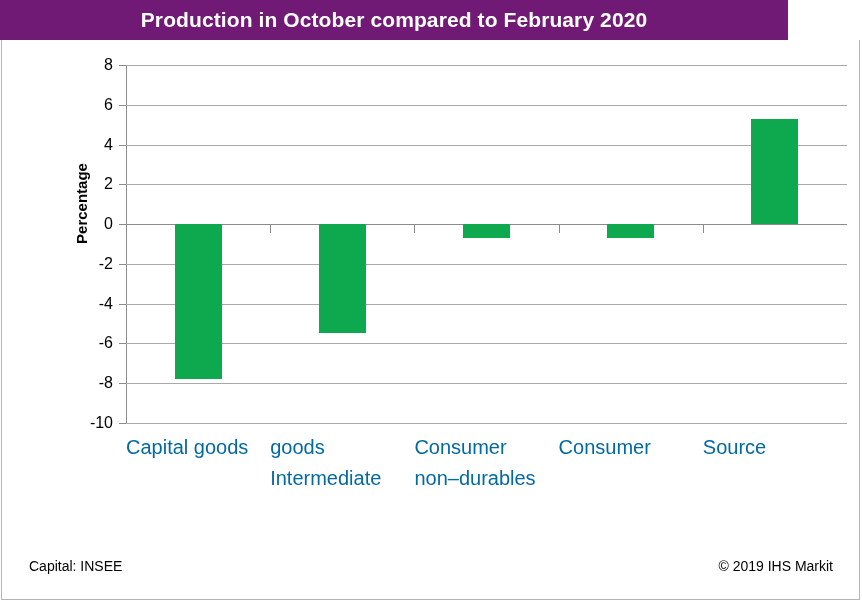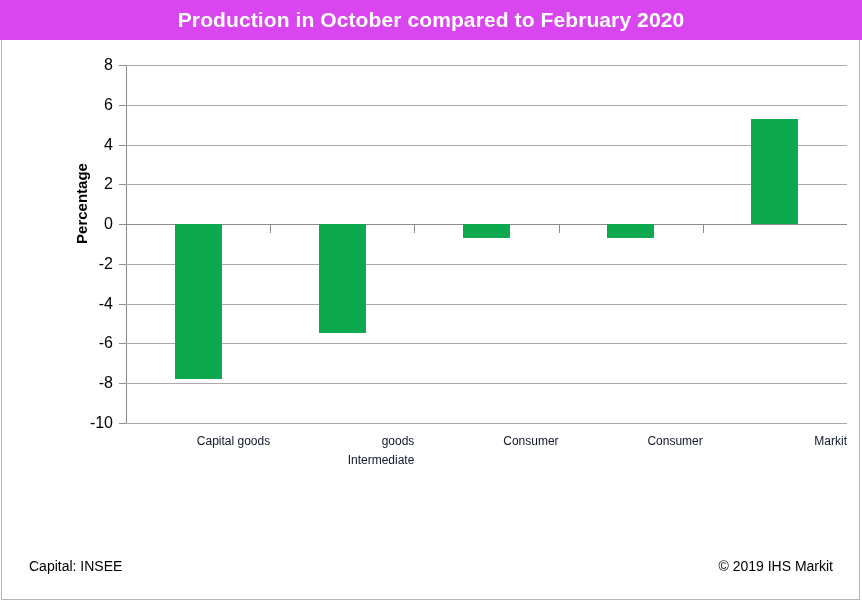--- a/index.html
+++ b/index.html
@@ -17,23 +17,23 @@
     position: relative;
     width: 862px;
     height: 601px;
     box-sizing: border-box;
     background: #ffffff;
   }
   .title-bar {
     position: absolute;
     left: 0;
     top: 0;
-    width: 862px;
+    width: 788px;
     height: 40px;
-    background: #d946ef;
+    background: #701a75;
     display: flex;
     align-items: center;
     justify-content: center;
   }
   .title-text {
     color: #ffffff;
     font-size: 21px;
     font-weight: bold;
     letter-spacing: 0.1px;
     white-space: nowrap;
@@ -129,23 +129,23 @@
   .xlabels {
     position: absolute;
     left: 124px;
     top: 392px;
     width: 721px;
     height: 70px;
   }
   .xlabel {
     position: absolute;
     top: 0;
-    text-align: right;
-    font-size: 12px;
-    color: #0f172a;
+    text-align: left;
+    font-size: 20px;
+    color: #0369a1;
     line-height: 1.55;
   }
   .footer-left {
     position: absolute;
     left: 27px;
     top: 518px;
     font-size: 14px;
     color: #000000;
   }
   .footer-right {
@@ -220,26 +220,27 @@
       <div class="xlabels" id="xlabels">
           <div class="xlabel" style="left: 0px; width: 144.2px;">
             <div>Capital goods</div>
           </div>
           <div class="xlabel" style="left: 144.2px; width: 144.2px;">
             <div>goods</div>
             <div>Intermediate</div>
           </div>
           <div class="xlabel" style="left: 288.4px; width: 144.2px;">
             <div>Consumer</div>
+            <div>non–durables</div>
           </div>
           <div class="xlabel" style="left: 432.6px; width: 144.2px;">
             <div>Consumer</div>
           </div>
           <div class="xlabel" style="left: 576.8px; width: 144.2px;">
-            <div>Markit</div>
+            <div>Source</div>
           </div>
         </div>
 
     </div>
 
     <div class="footer-left">Capital: INSEE</div>
     <div class="footer-right">© 2019 IHS Markit</div>
 
   </div>
 </div>

